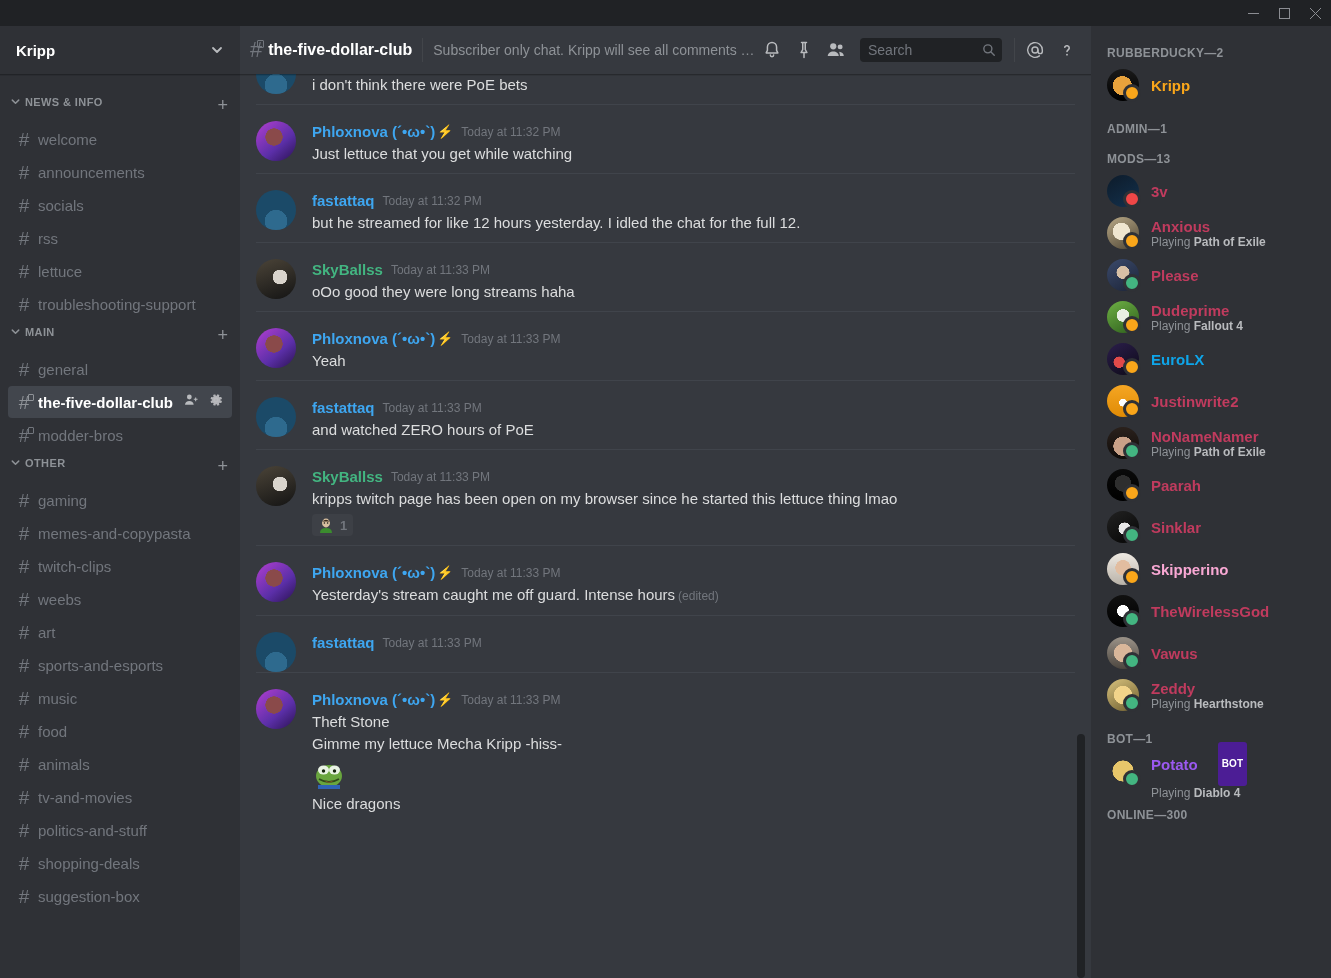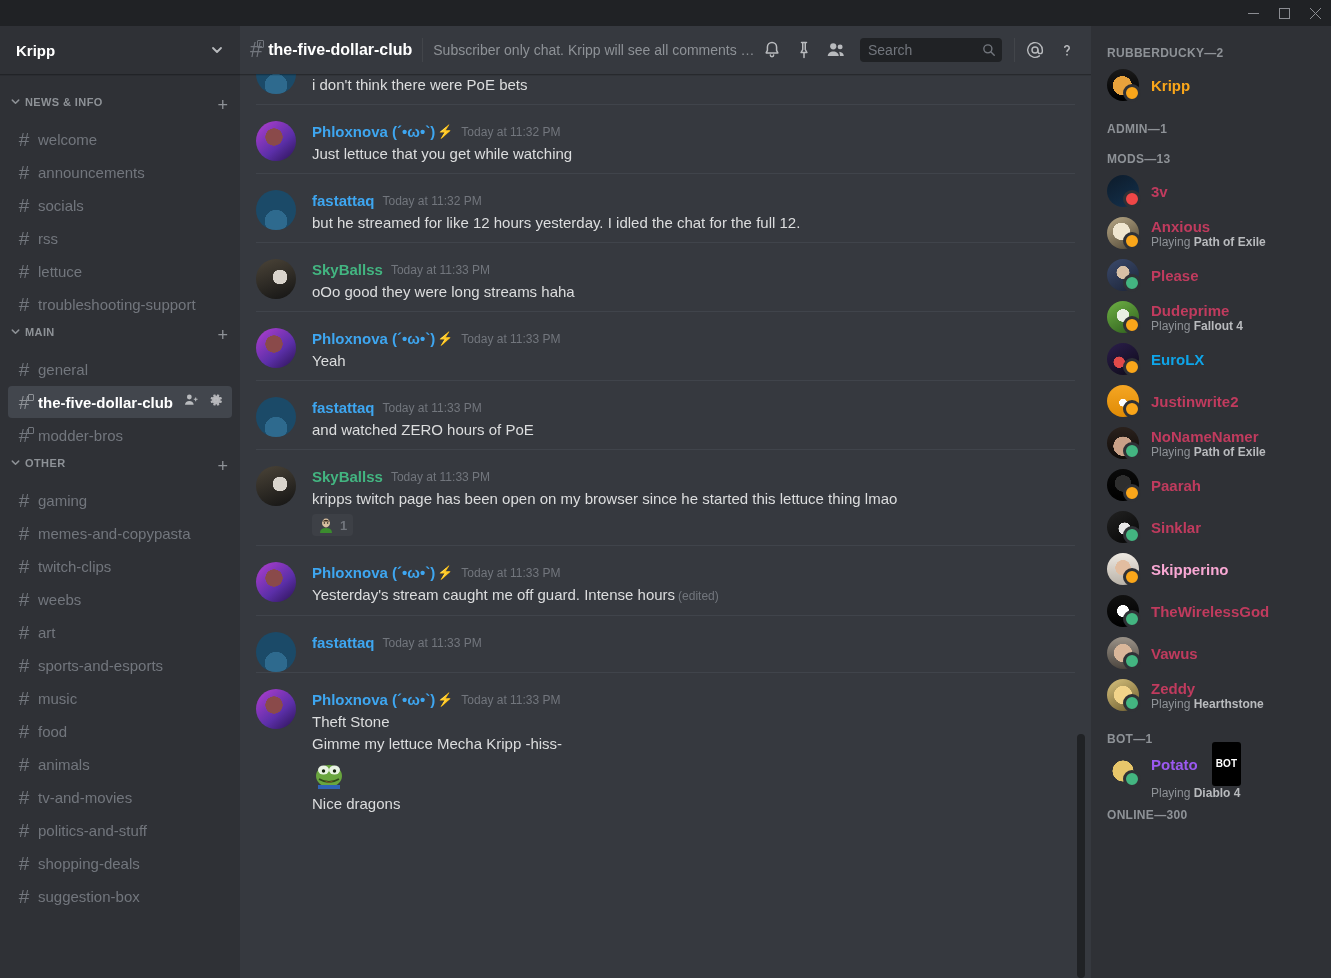--- a/index.html
+++ b/index.html
@@ -164,22 +164,22 @@
   .m-status {
     position:absolute; right:-2px; bottom:-1px; width:12px; height:12px;
     border-radius:50%; border:3px solid #2f3136; box-sizing:content-box;
   }
   .m-status.online { background:#43b581; }
   .m-status.idle   { background:#faa61a; }
   .m-status.dnd    { background:#f04747; }
   .m-txt { min-width:0; flex:1; }
   .m-name { font-size:15px; font-weight:600; white-space:nowrap; overflow:hidden; text-overflow:ellipsis; display:flex; align-items:center; }
   .bot-tag {
-    background:#000000; color:#fff; font-size:10px; font-weight:600;
-    border-radius:3px; padding:16px 4px; margin-left:14px; letter-spacing:.2px;
+    background:#4c1d95; color:#fff; font-size:10px; font-weight:600;
+    border-radius:3px; padding:16px 4px; margin-left:20px; letter-spacing:.2px;
     line-height:12px;
   }
   .m-game { font-size:12px; color:#8e9297; white-space:nowrap; overflow:hidden; text-overflow:ellipsis; }
   .m-game b { color:#b9bbbe; font-weight:600; }
 </style>
 </head>
 <body>
 
 <div id="app">
 

